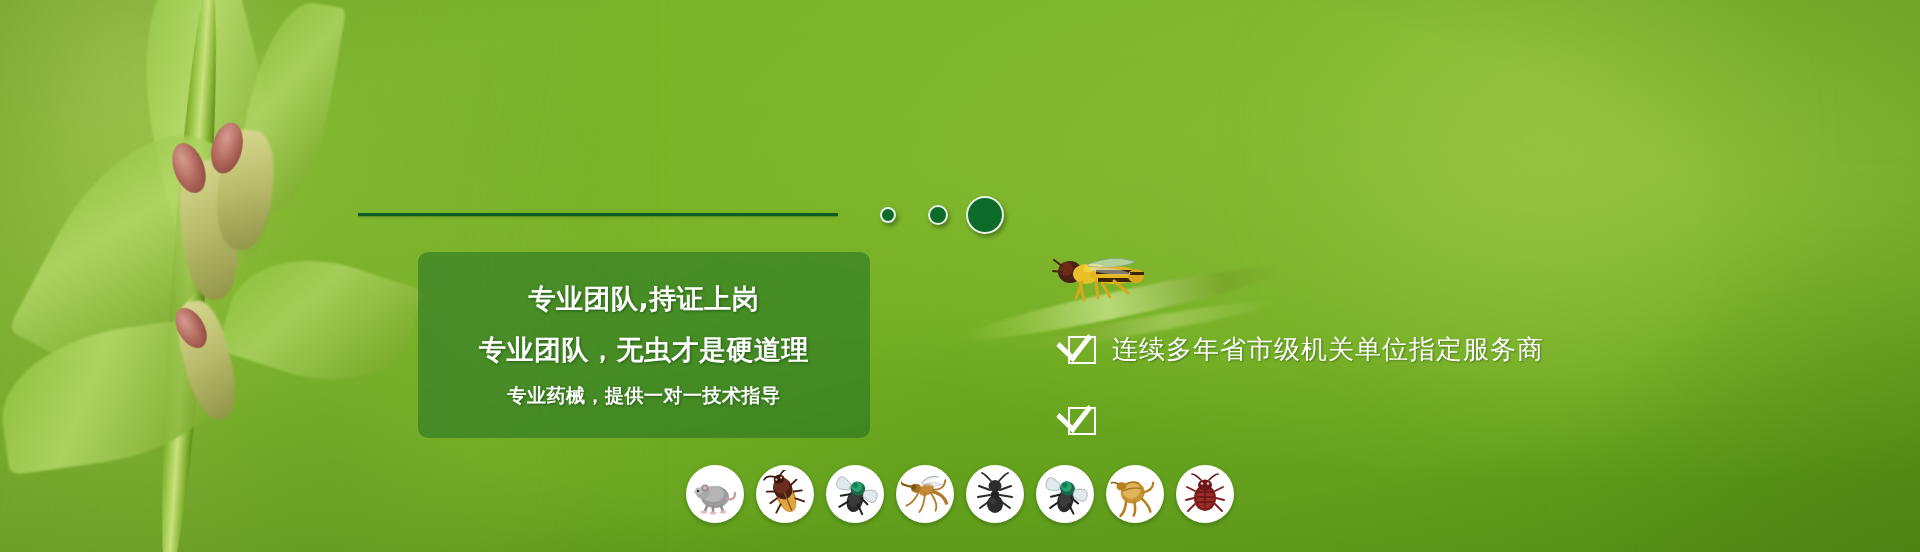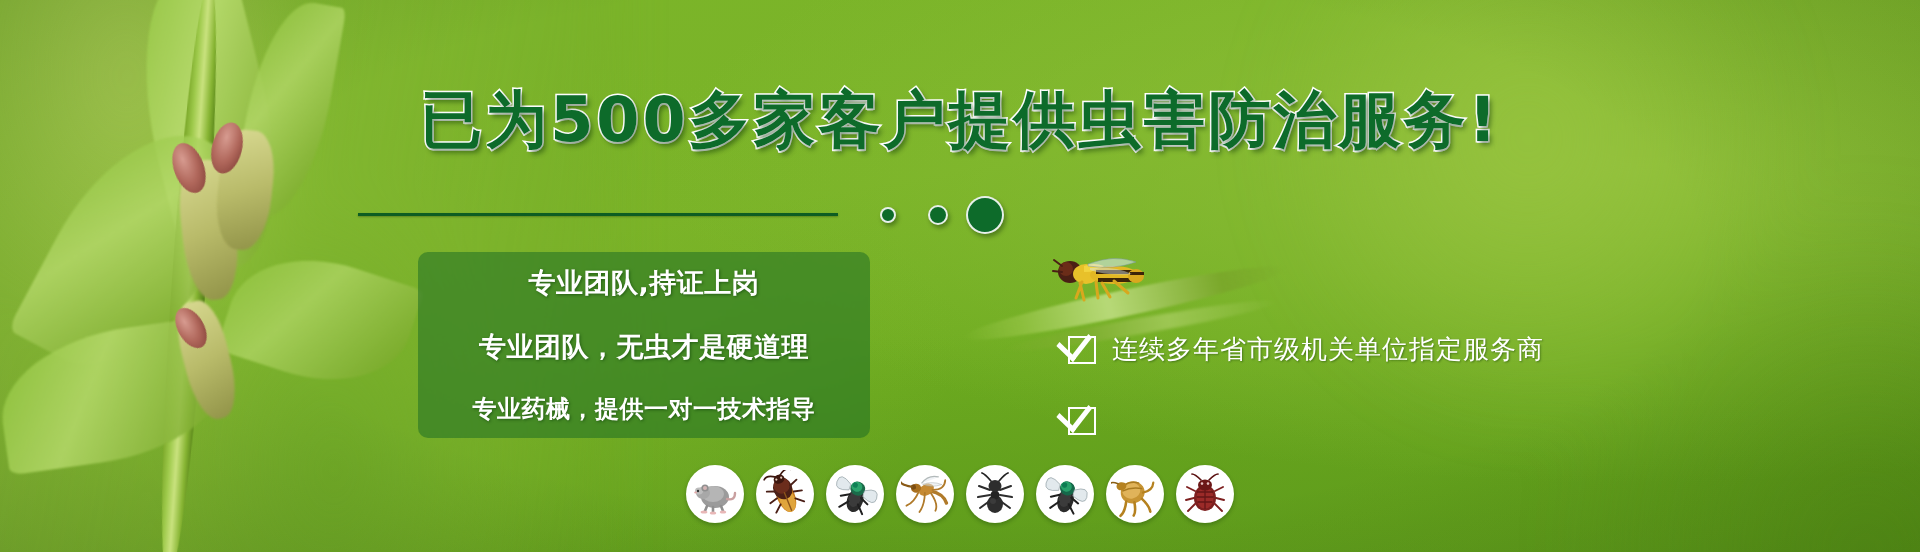--- a/index.html
+++ b/index.html
@@ -158,32 +158,32 @@
     width: 452px; height: 186px;
     background: rgba(27,108,36,.52);
     border-radius: 10px 10px 10px 10px;
     backdrop-filter: blur(1px);
   }
   .panel-lines {
     position: absolute; left: 418px; top: 252px;
     width: 452px; height: 186px;
     display: flex; flex-direction: column;
     align-items: center; justify-content: center;
-    gap: 28px;
+    gap: 15px;
   }
   .panel-line {
     color: #ffffff;
     font-weight: bold;
     white-space: nowrap;
     text-shadow: 1px 1px 3px rgba(0,45,0,.5);
     font-family: "DejaVu Sans", "Liberation Sans", sans-serif;
   }
   .panel-line.l1 { font-size: 27px; letter-spacing: .5px; }
   .panel-line.l2 { font-size: 27px; letter-spacing: .5px; }
-  .panel-line.l3 { font-size: 24px; letter-spacing: .5px; }
+  .panel-line.l3 { font-size: 19px; letter-spacing: .5px; }
 
   
   .checklist {
     position: absolute; left: 1068px; top: 332px;
     display: flex; flex-direction: column; gap: 40px;
   }
   .check-row { display: flex; align-items: center; gap: 16px; }
   .check-box {
     width: 28px; height: 28px;
     border: 2px solid #ffffff;
@@ -244,21 +244,20 @@
     <div class="buds">
       <div class="bud-cluster bc1"></div>
       <div class="bud-cluster bc2"></div>
       <div class="bud-cluster bc3"></div>
       <div class="bud-tip-r btr1"></div>
       <div class="bud-tip-r btr2"></div>
       <div class="bud-tip-r btr3"></div>
     </div>
   </div>
 
-  <div class="headline">已为500多家客户提供虫害防治服务!</div>
 
   <div class="divider"></div>
   <div class="dot small-a"></div>
   <div class="dot small-b"></div>
   <div class="dot big"></div>
 
   <div class="fly-leaf"></div>
   <div class="fly-leaf-2"></div>
   <div class="fly">
     <svg viewBox="0 0 120 60" width="120" height="60">

